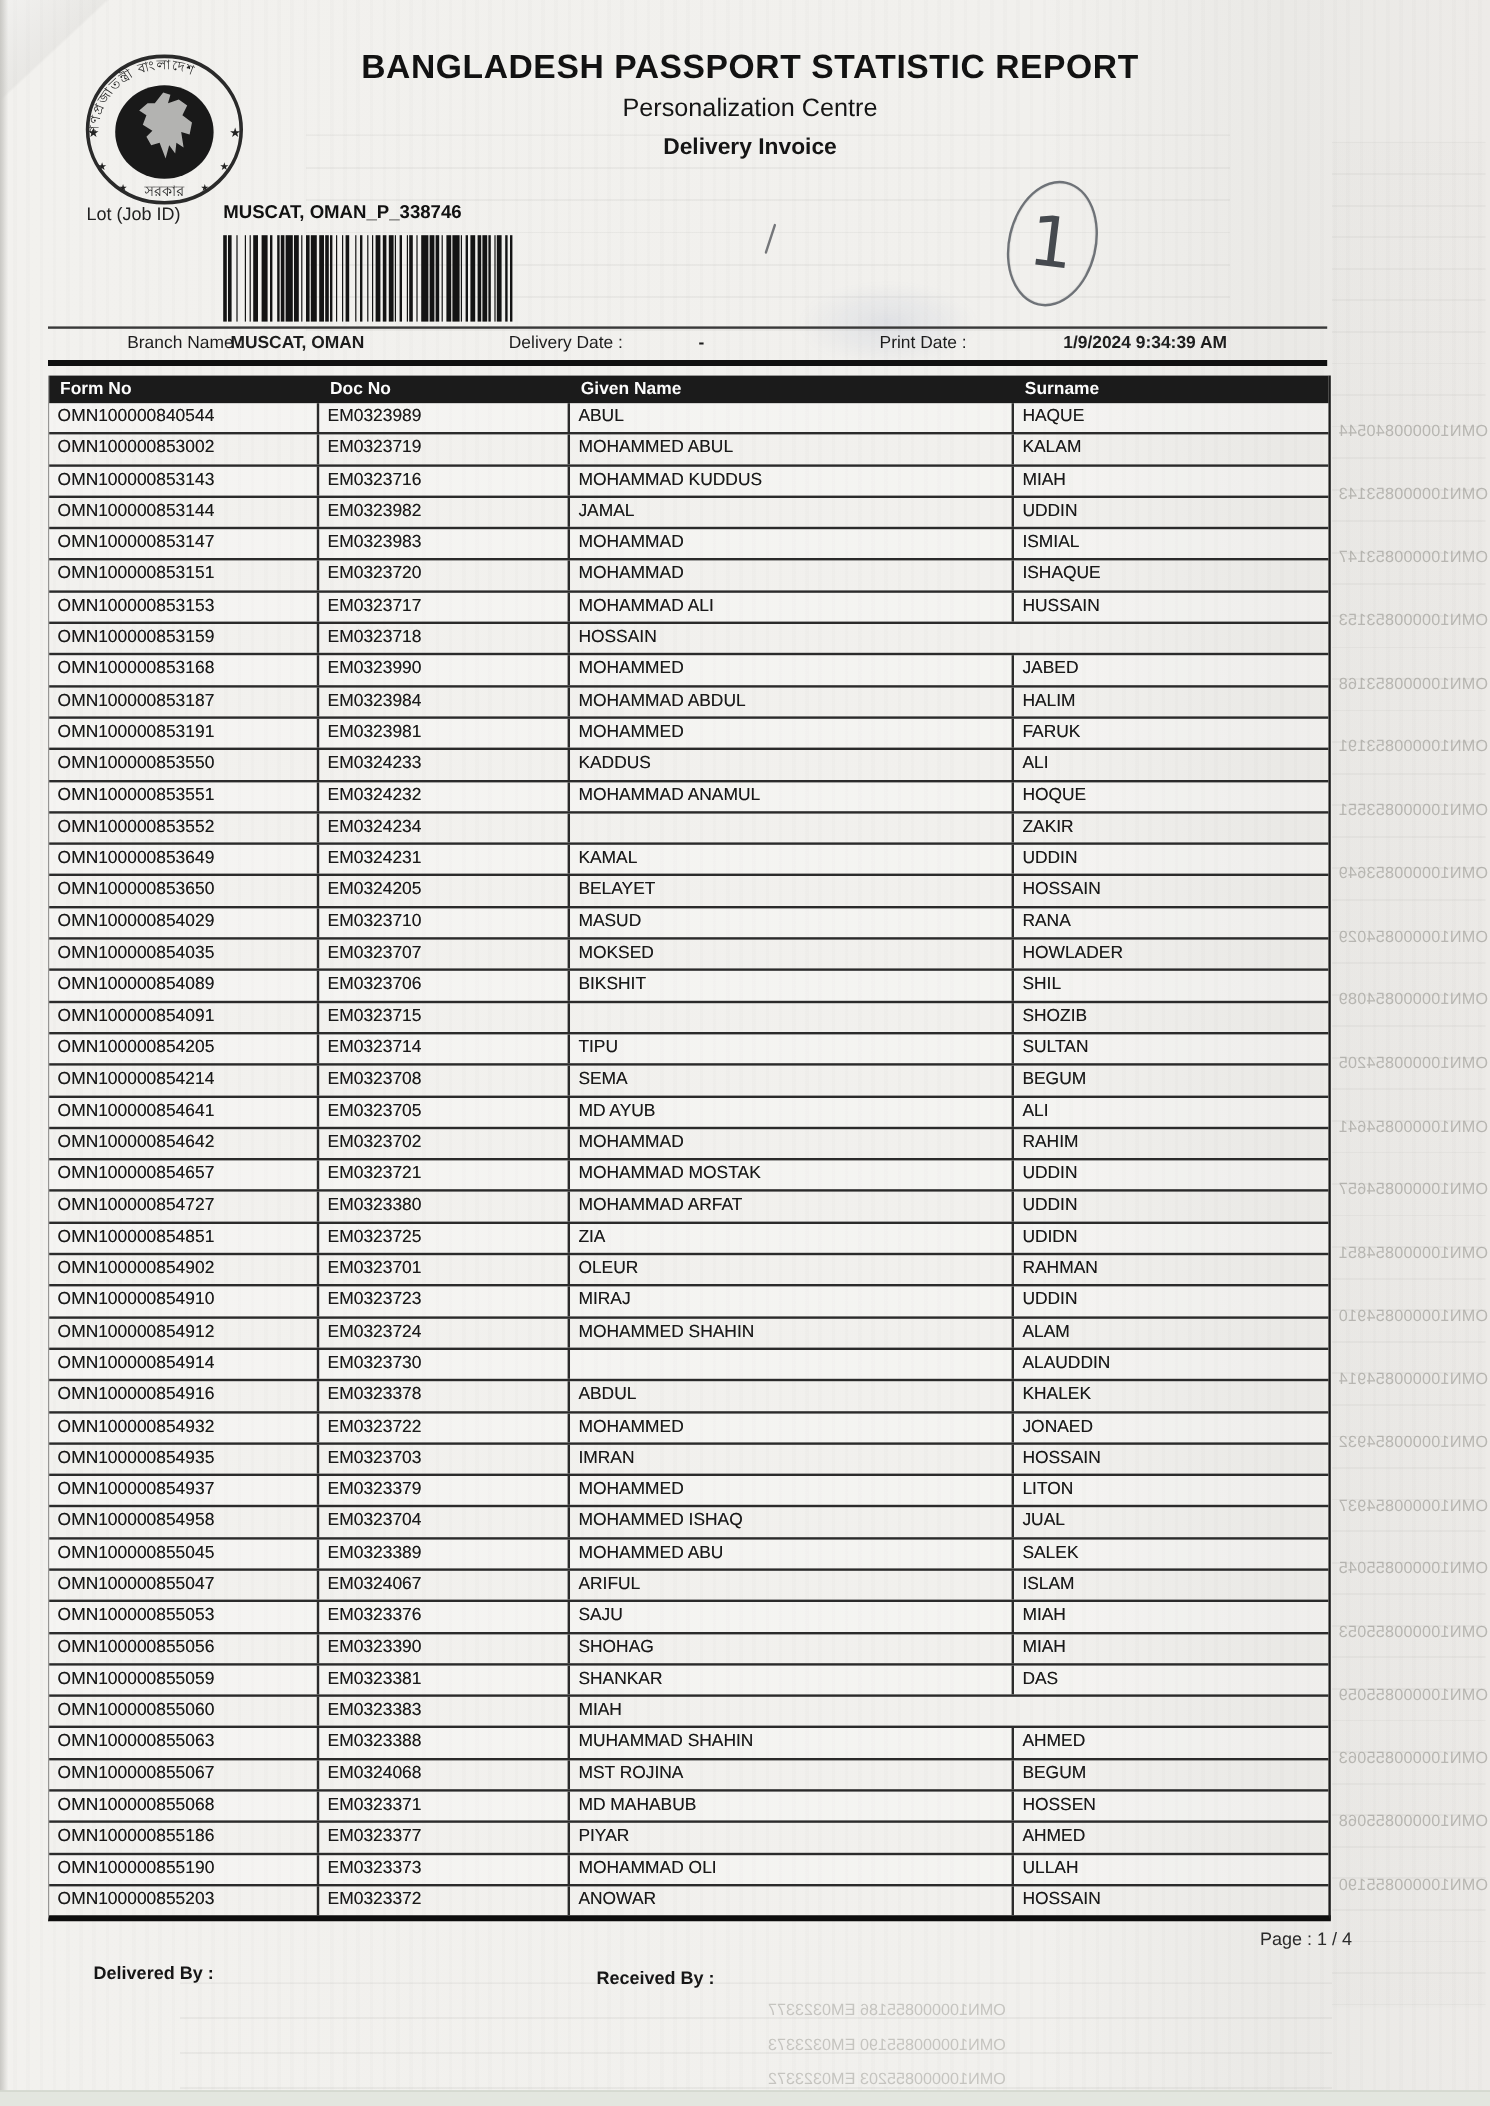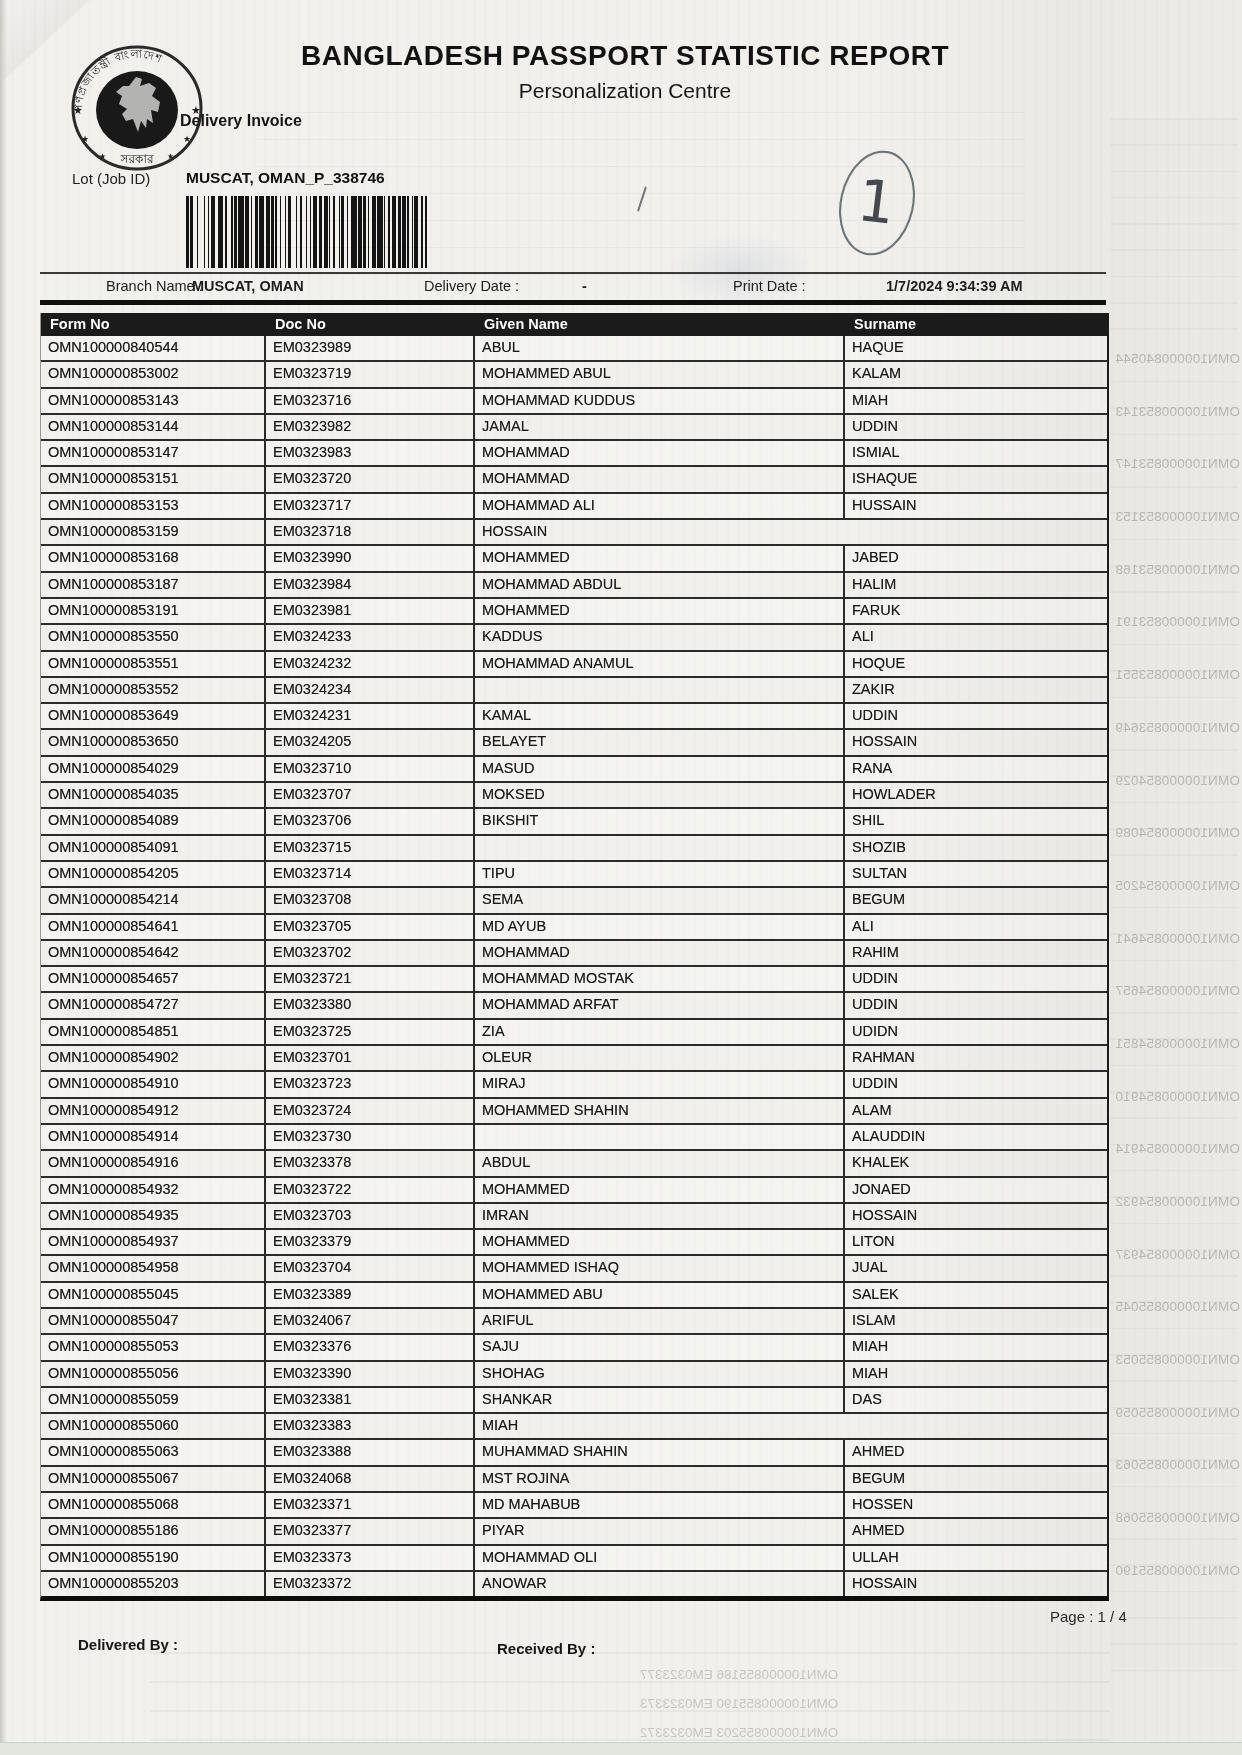--- a/index.html
+++ b/index.html
@@ -35,22 +35,22 @@
     color:#9b9a94;opacity:.5;font-size:13.5px;filter:blur(.4px);line-height:29px;}
   .ghost-stamp{position:absolute;left:665px;top:235px;width:150px;height:70px;border-radius:50%;
     background:radial-gradient(closest-side,rgba(96,116,168,.12),rgba(96,116,168,0));filter:blur(2px);}
 
   
   .seal{position:absolute;left:55px;top:42px;width:165px;height:132px;}
   .title{position:absolute;left:180px;top:40px;width:890px;text-align:center;
     font-size:28px;font-weight:bold;letter-spacing:.5px;color:#121212;}
   .subtitle{position:absolute;left:180px;top:79px;width:890px;text-align:center;
     font-size:21px;font-weight:normal;color:#151515;}
-  .doctype{position:absolute;left:180px;top:112px;width:890px;
-    font-size:16px;font-weight:bold;color:#151515;}
+  .doctype{position:absolute;left:180px;top:112px;width:890px;text-align:center;
+    font-size:19px;font-weight:bold;color:#151515;}
 
   .lot-label{position:absolute;left:72px;top:170px;font-size:15px;color:#222;}
   .lot-value{position:absolute;left:186px;top:169px;font-size:15.5px;font-weight:bold;color:#111;}
 
   .barcode{position:absolute;left:186px;top:196px;width:322px;height:72px;display:flex;align-items:stretch;}
   .barcode span{display:block;height:100%;}
   .barcode .bar{background:#141414;}
   .barcode .gap{background:transparent;}
 
   .pen-ellipse{position:absolute;left:840px;top:150px;width:70px;height:102px;
@@ -257,21 +257,21 @@
   <div class="pen-one">1</div>
   <div class="pen-tick"></div>
 
   <div class="rule-thin"></div>
   <div class="meta-row">
     <span class="lbl m-branch-l">Branch Name :</span>
     <span class="val m-branch-v">MUSCAT, OMAN</span>
     <span class="lbl m-deliv-l">Delivery Date :</span>
     <span class="val m-deliv-v">-</span>
     <span class="lbl m-print-l">Print Date :</span>
-    <span class="val m-print-v">1/7/2024 9:34:39 AM</span>
+    <span class="val m-print-v">1/9/2024 9:34:39 AM</span>
   </div>
   <div class="rule-thick"></div>
 
   <div class="ptable">
     <div class="thead">
       <div class="c1">Form No</div>
       <div class="c2">Doc No</div>
       <div class="c3">Given Name</div>
       <div class="c4">Surname</div>
     </div>

